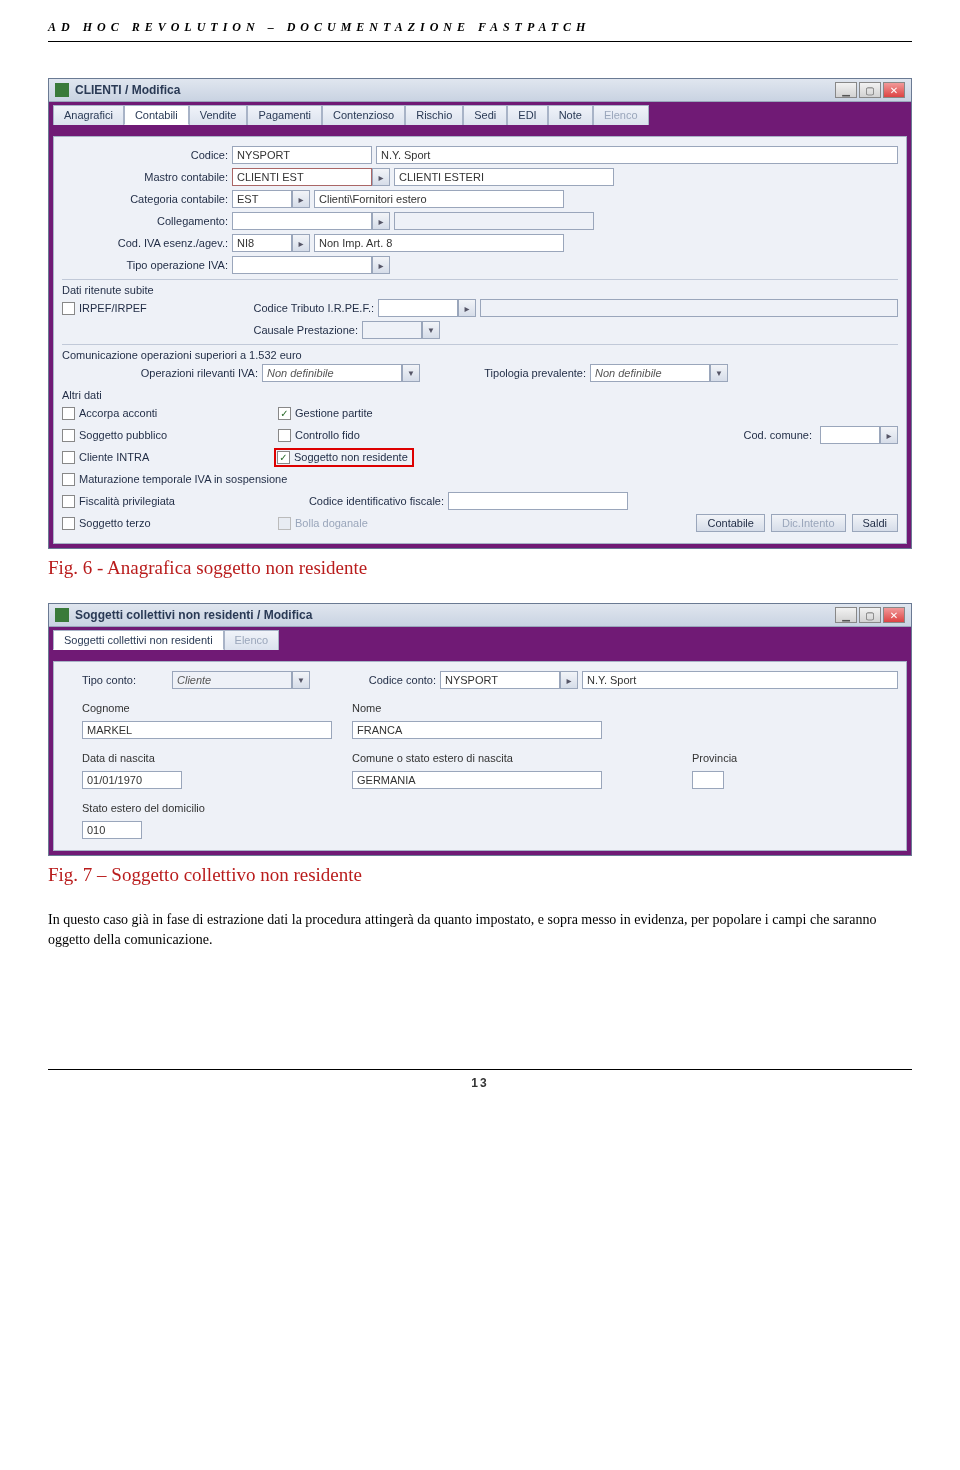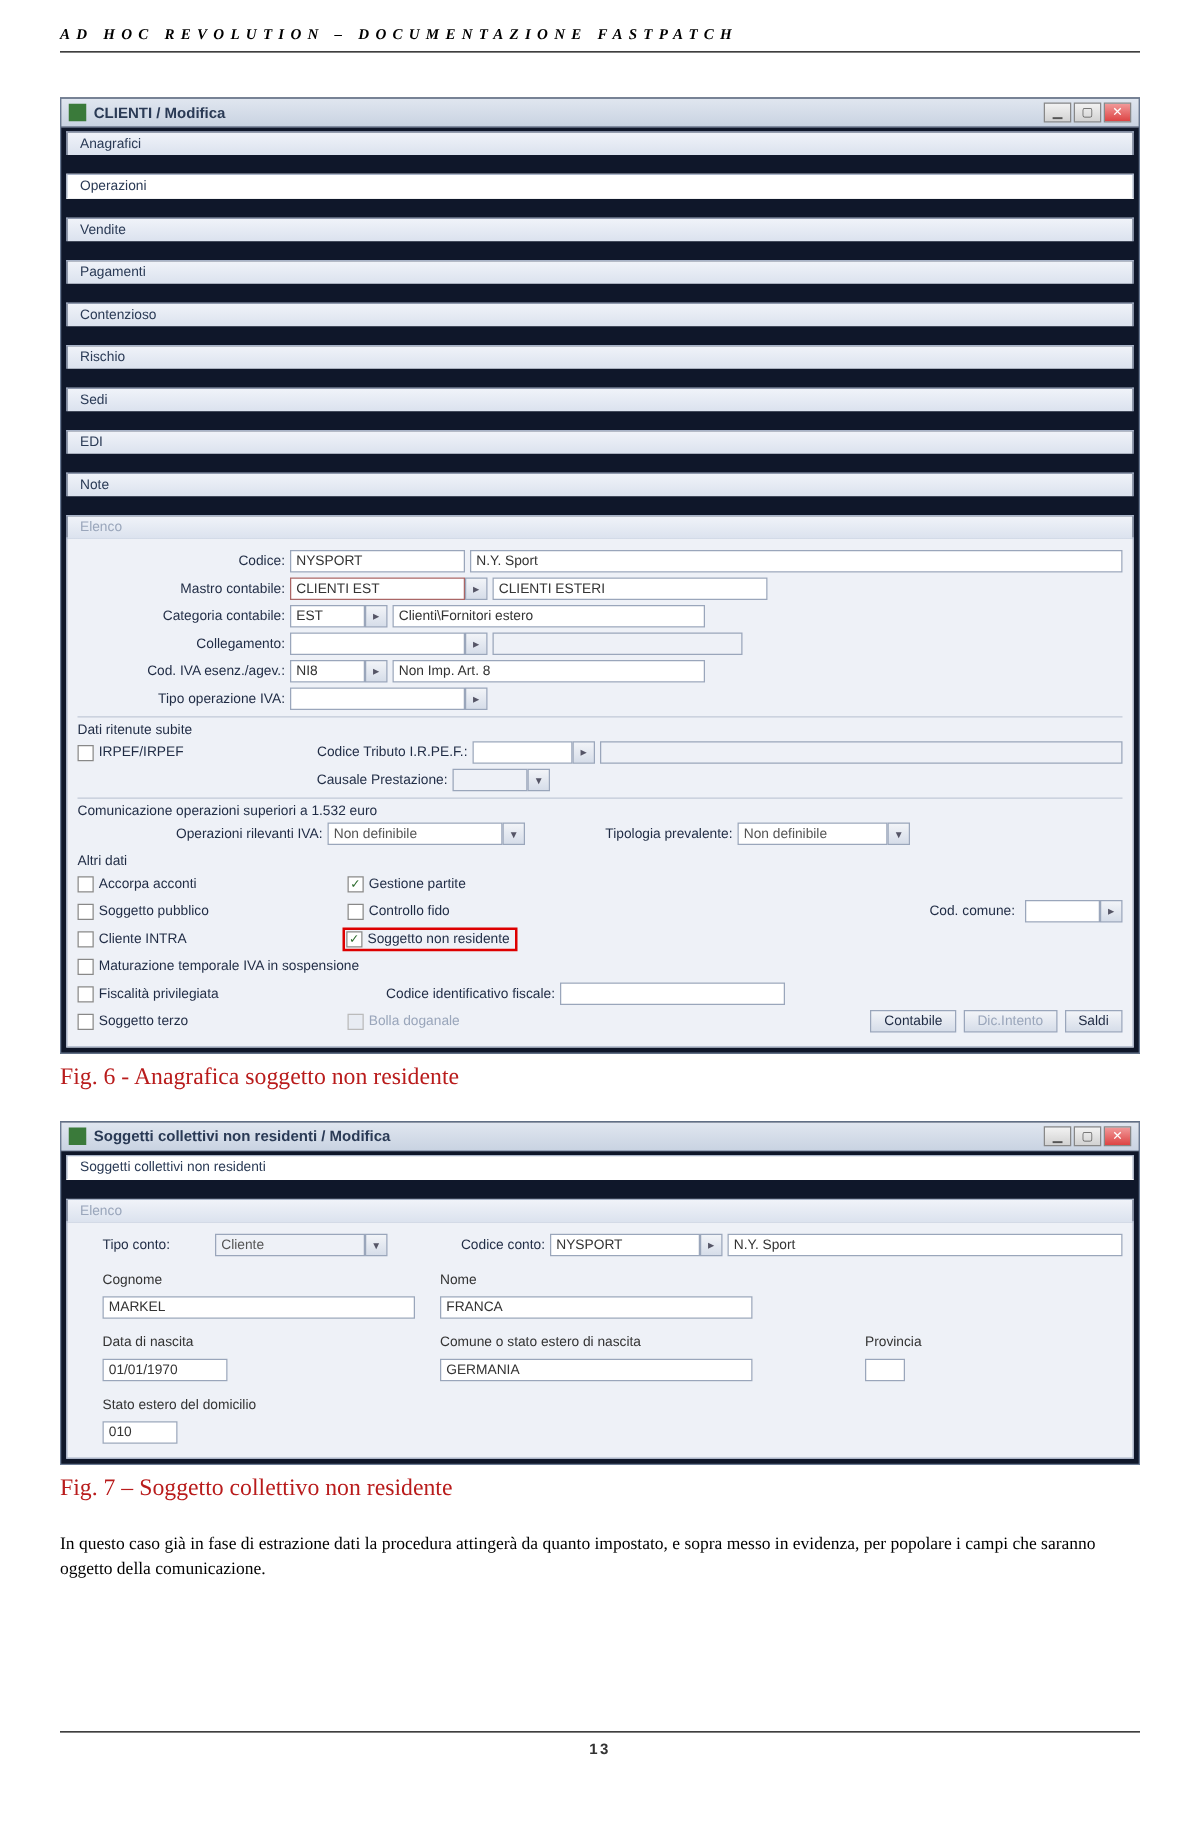--- a/index.html
+++ b/index.html
@@ -18,21 +18,21 @@
     font-style: italic;
     letter-spacing: 5px;
     font-size: 12px;
     color: #000;
     padding-bottom: 6px;
     border-bottom: 1px solid #000;
     margin-bottom: 36px;
   }
   .window {
     border: 1px solid #6a7a93;
-    background: #0f172a;
+    background: #701a75;
     margin-bottom: 8px;
   }
   .titlebar {
     background: linear-gradient(#e0e6ef, #c9d3e2);
     border-bottom: 1px solid #9aa6bb;
     padding: 3px 6px;
     display: flex;
     align-items: center;
     justify-content: space-between;
   }
@@ -48,23 +48,22 @@
     width: 22px; height: 16px;
     border: 1px solid #888;
     background: linear-gradient(#f2f2f2,#d2d2d2);
     display:flex; align-items:center; justify-content:center;
     font-size:10px; color:#555;
   }
   .wbtn.close { background: linear-gradient(#f19999,#d44); color:#fff; }
 
   .tabs {
     display:flex;
-    padding: 2px 4px 0 4px;
-    gap: 15px;
-    flex-direction: column;
+    padding: 2px 4px 12px 4px;
+    gap: 0;
   }
   .tab {
     padding: 3px 10px;
     border: 1px solid #a8b3c7;
     border-bottom: none;
     background: linear-gradient(#f0f3f9,#dbe2ee);
     color: #2a3a55;
     font-size: 11px;
     position: relative;
     bottom: -1px;
@@ -107,21 +106,21 @@
   .section-hdr { color:#1f2b44; font-size:11px; margin:6px 0 2px 0; }
   .section-rule { border-top:1px solid #c1c9d8; margin-top:4px; padding-top:4px; }
   .chk {
     width:13px; height:13px; border:1px solid #888; background:#fff;
     display:inline-flex; align-items:center; justify-content:center;
     margin-right:4px; font-size:10px; color:#2a6a2a;
   }
   .chk.off.dis { background:#e8ecf3; color:#bbb; border-color:#bbb; }
   .chk-lbl { display:flex; align-items:center; color:#1f2b44; margin-right:16px; }
   .hl { border:2px solid #d00; padding:1px 4px 1px 1px; }
-  .italic { color:#555; }
+  .italic { font-style: italic; color:#555; }
   .btn {
     border:1px solid #9aa6bb;
     background:linear-gradient(#f2f4f8,#d6dde9);
     padding:1px 10px; height:18px; color:#1f2b44;
     display:flex; align-items:center; justify-content:center;
     font-size:11px;
   }
   .btn.dis { color:#9aa6bb; }
   .btnbar { display:flex; gap:6px; margin-left:auto;align-items:center; }
 
@@ -168,21 +167,21 @@
     </div>
     <div class="wctrls">
       <div class="wbtn">▁</div>
       <div class="wbtn">▢</div>
       <div class="wbtn close">✕</div>
     </div>
   </div>
 
   <div class="tabs">
     <div class="tab">Anagrafici</div>
-    <div class="tab active">Operazioni</div>
+    <div class="tab active">Contabili</div>
     <div class="tab">Vendite</div>
     <div class="tab">Pagamenti</div>
     <div class="tab">Contenzioso</div>
     <div class="tab">Rischio</div>
     <div class="tab">Sedi</div>
     <div class="tab">EDI</div>
     <div class="tab">Note</div>
     <div class="tab disabled">Elenco</div>
   </div>
 

